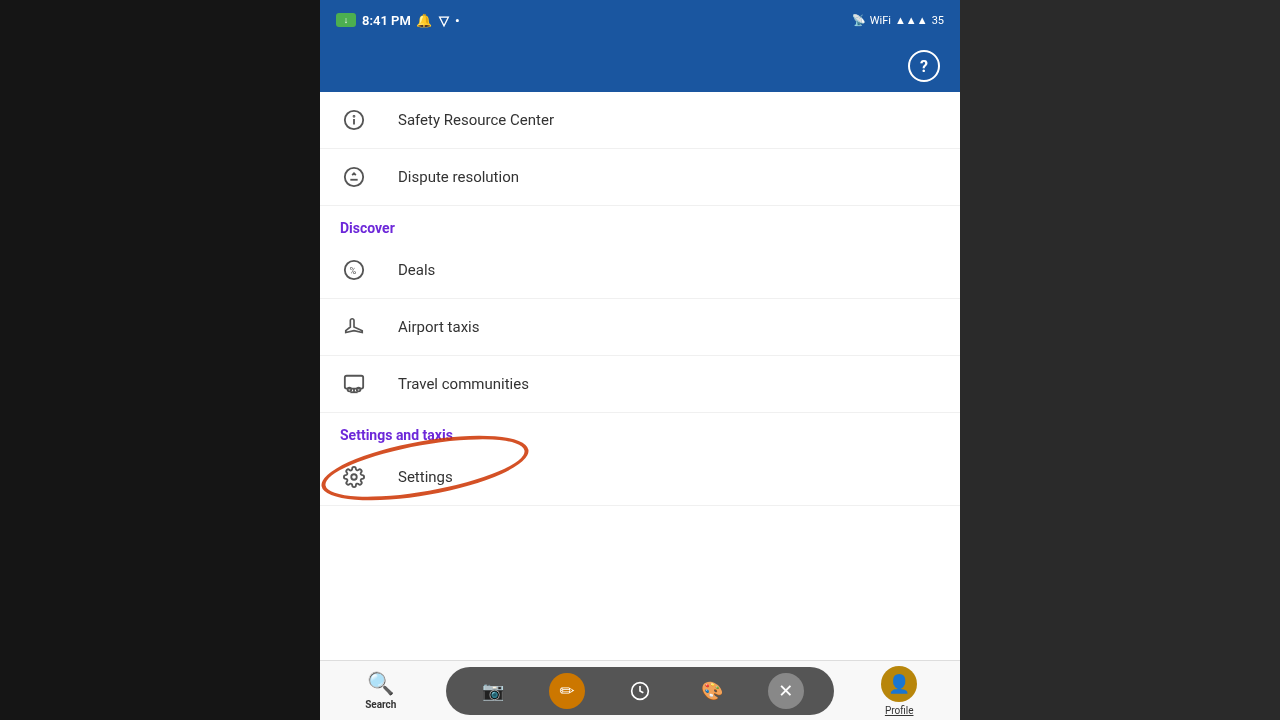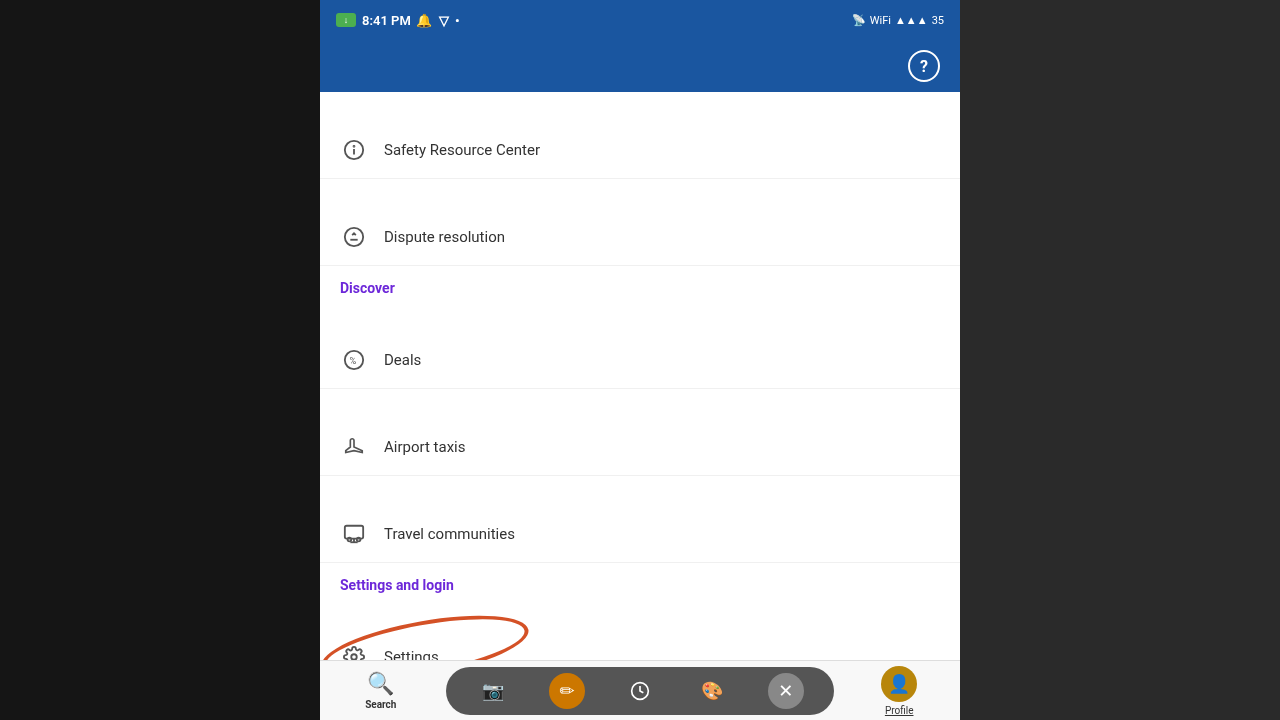--- a/index.html
+++ b/index.html
@@ -152,25 +152,24 @@
     .menu-section-label {
       padding: 14px 20px 6px;
       font-size: 14px;
       font-weight: 700;
       color: #6d28d9;
     }
 
     .menu-item {
       display: flex;
       align-items: center;
-      gap: 16px;
+      gap: 30px;
       padding: 14px 20px;
       cursor: pointer;
       border-bottom: 1px solid #f0f0f0;
-      margin-top: 30px;
     }
 
     .menu-item-icon {
       width: 28px;
       height: 28px;
       display: flex;
       align-items: center;
       justify-content: center;
       font-size: 20px;
       color: #555;
@@ -374,21 +373,21 @@
           <rect x="2" y="3" width="20" height="14" rx="2"></rect>
           <line x1="8" y1="21" x2="16" y2="21"></line>
           <line x1="12" y1="17" x2="12" y2="21"></line>
           <circle cx="7" cy="18" r="2"></circle>
           <circle cx="17" cy="18" r="2"></circle>
         </svg>
       </div>
       <span class="menu-item-label">Travel communities</span>
     </div>
 
-    <div class="menu-section-label">Settings and login</div>
+    <div class="menu-section-label">Settings and taxis</div>
 
     <div class="menu-item" style="position:relative;">
       <div class="menu-item-icon">
         <svg width="22" height="22" viewBox="0 0 24 24" fill="none" stroke="#555" stroke-width="2">
           <circle cx="12" cy="12" r="3"></circle>
           <path d="M19.4 15a1.65 1.65 0 0 0 .33 1.82l.06.06a2 2 0 0 1-2.83 2.83l-.06-.06a1.65 1.65 0 0 0-1.82-.33 1.65 1.65 0 0 0-1 1.51V21a2 2 0 0 1-4 0v-.09A1.65 1.65 0 0 0 9 19.4a1.65 1.65 0 0 0-1.82.33l-.06.06a2 2 0 0 1-2.83-2.83l.06-.06A1.65 1.65 0 0 0 4.68 15a1.65 1.65 0 0 0-1.51-1H3a2 2 0 0 1 0-4h.09A1.65 1.65 0 0 0 4.6 9a1.65 1.65 0 0 0-.33-1.82l-.06-.06a2 2 0 0 1 2.83-2.83l.06.06A1.65 1.65 0 0 0 9 4.68a1.65 1.65 0 0 0 1-1.51V3a2 2 0 0 1 4 0v.09a1.65 1.65 0 0 0 1 1.51 1.65 1.65 0 0 0 1.82-.33l.06-.06a2 2 0 0 1 2.83 2.83l-.06.06A1.65 1.65 0 0 0 19.4 9a1.65 1.65 0 0 0 1.51 1H21a2 2 0 0 1 0 4h-.09a1.65 1.65 0 0 0-1.51 1z"></path>
         </svg>
       </div>
       <span class="menu-item-label">Settings</span>
 

